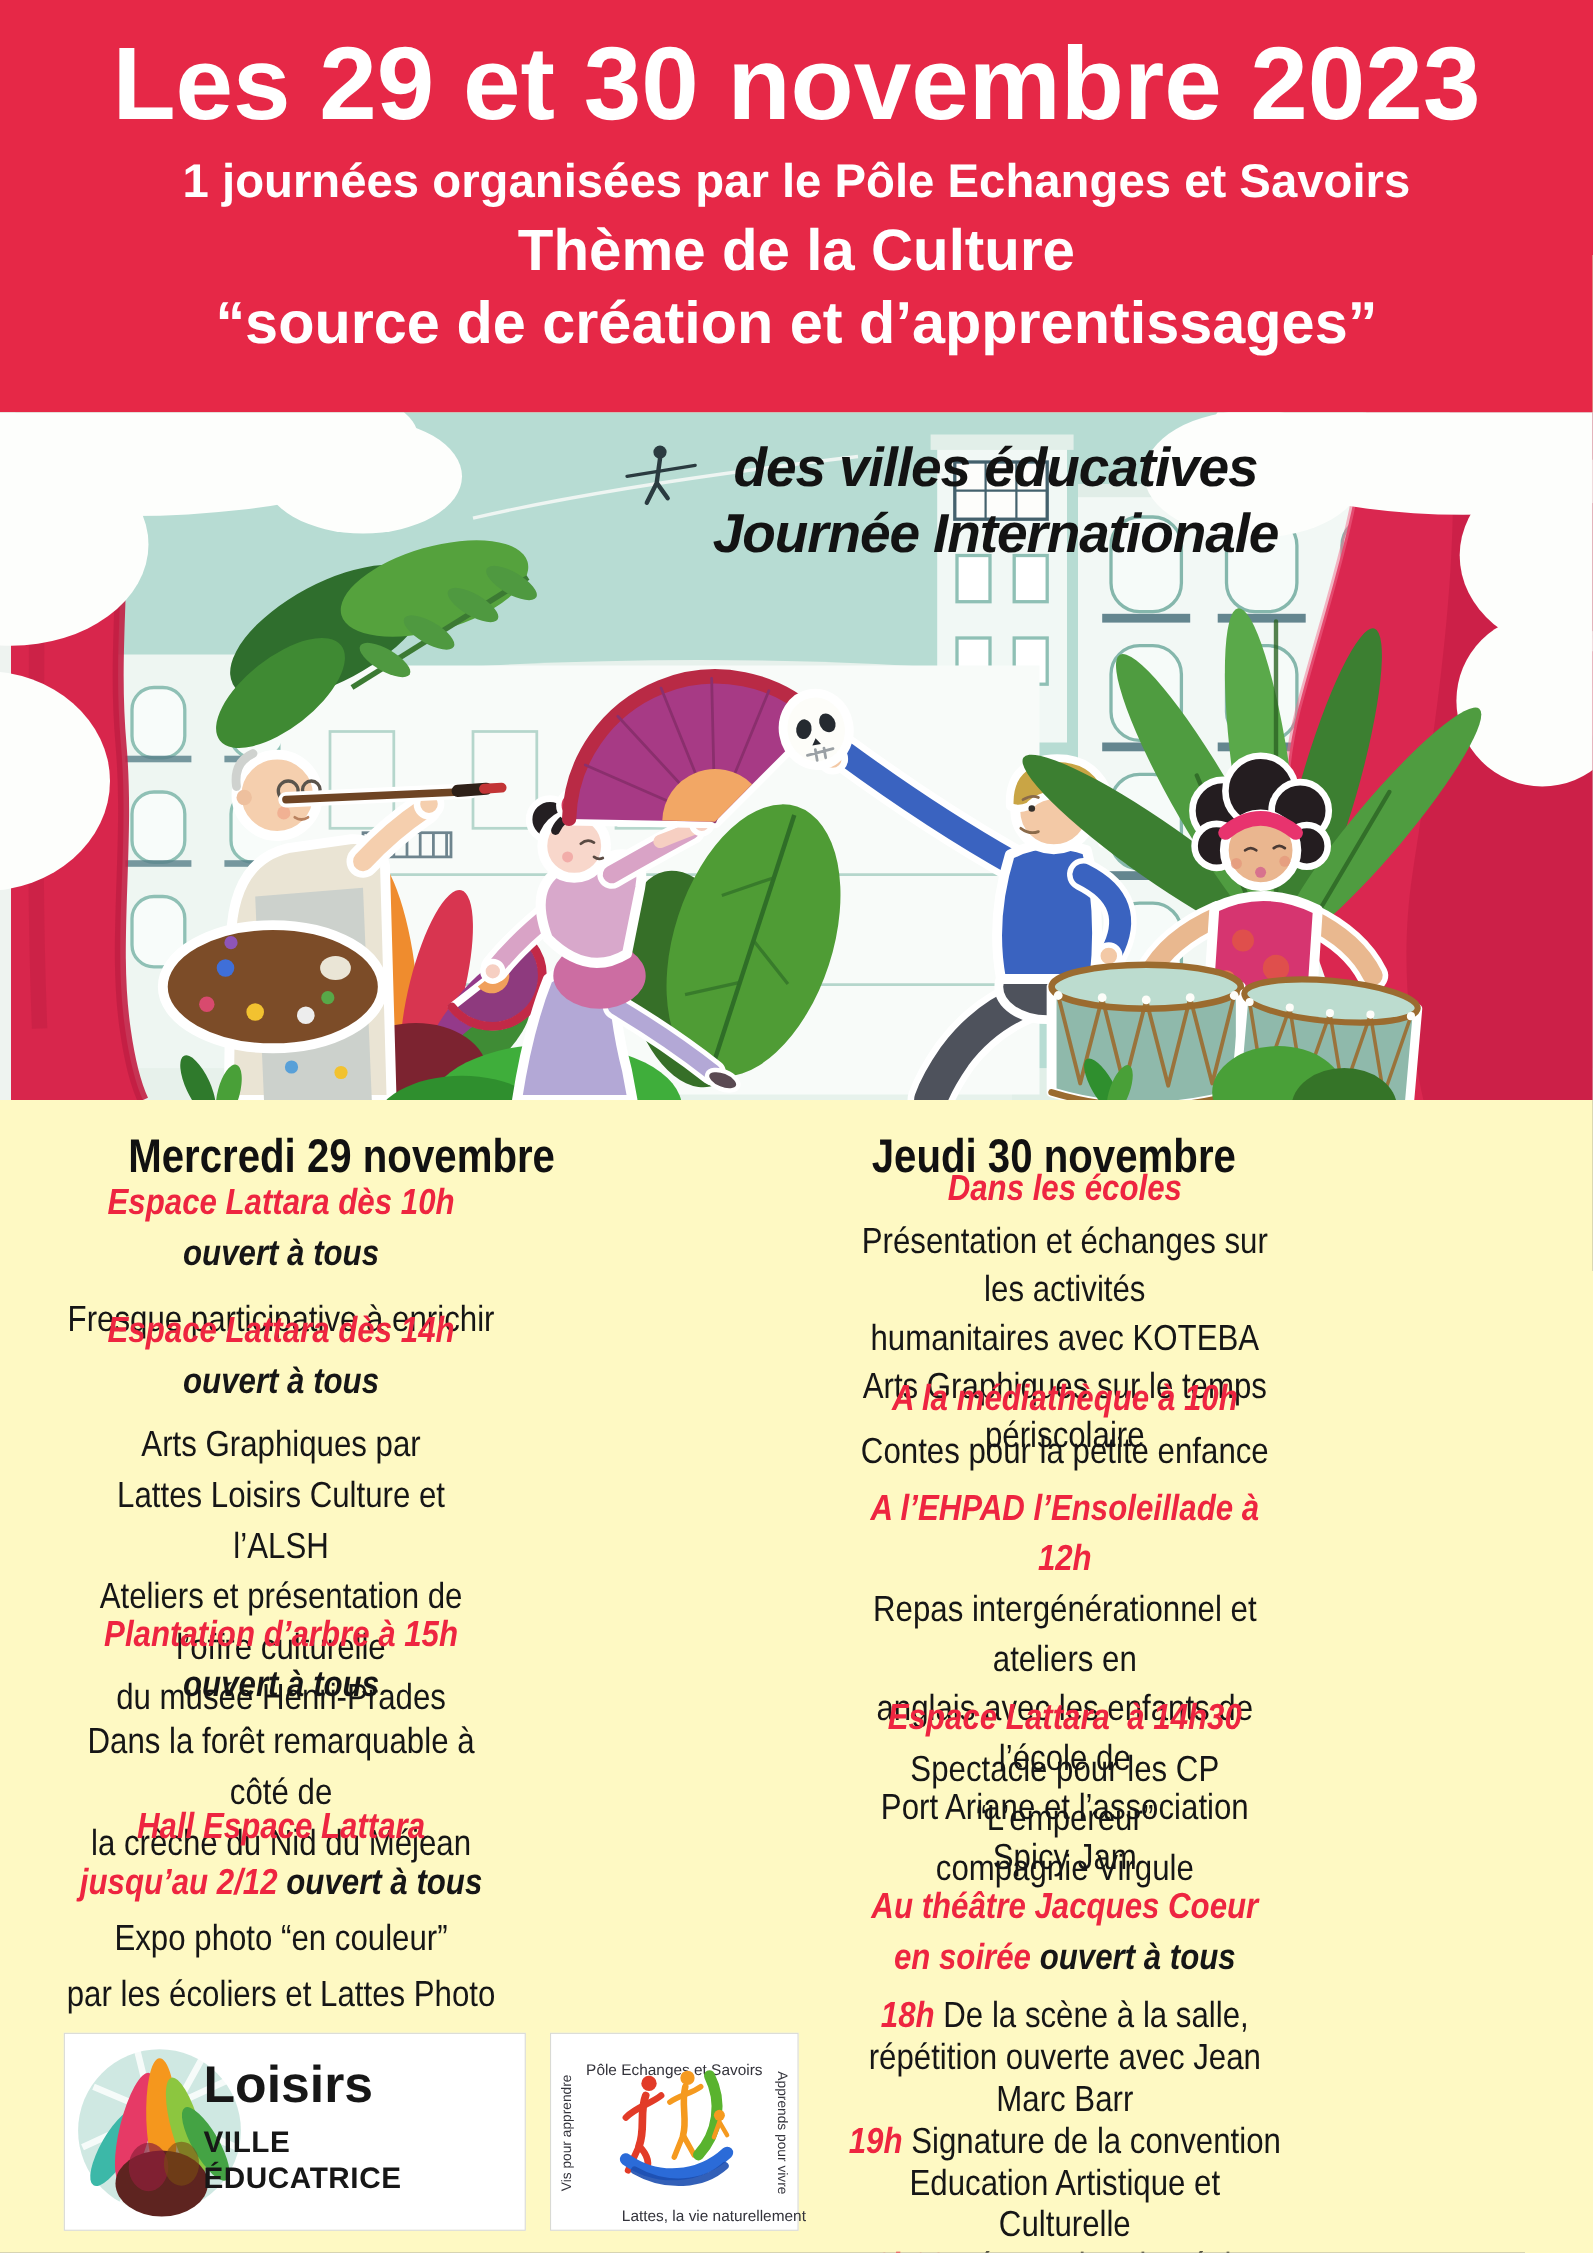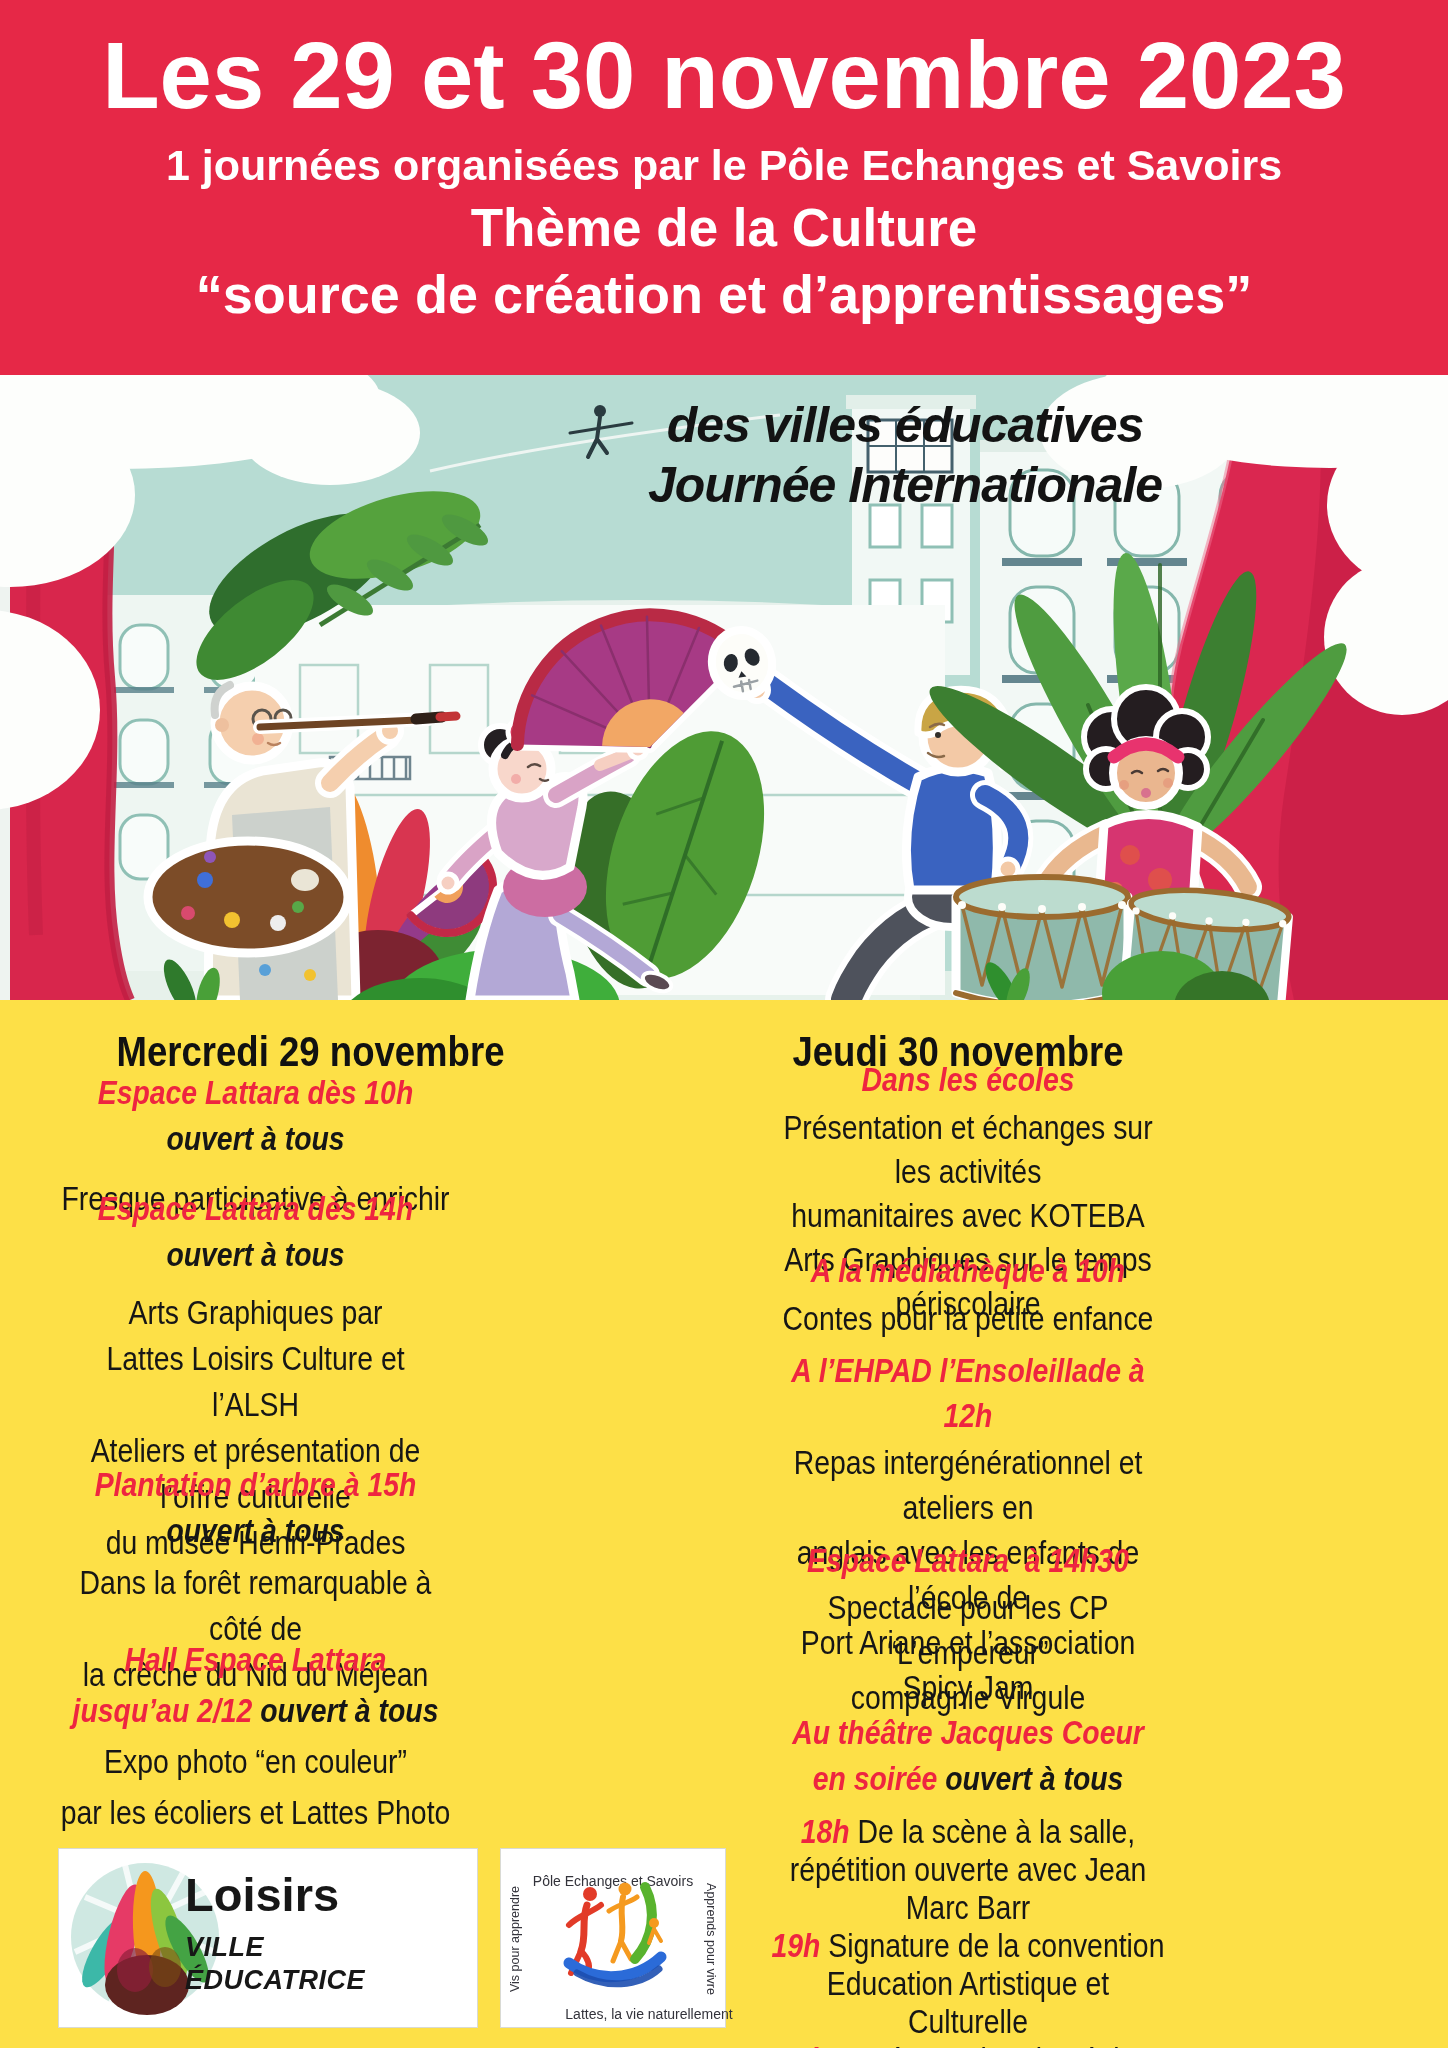--- a/index.html
+++ b/index.html
@@ -1,16 +1,16 @@
 <!DOCTYPE html>
 <html><head>
 <meta charset="utf-8">
 <style>
   html,body{margin:0;padding:0;background:#9a9a96;}
-  .poster{position:relative;width:1448px;height:2048px;margin:0 auto;background:#fde047;
+  .poster{position:relative;width:1448px;height:2048px;margin:0 auto;background:#fef9c3;
           font-family:"Liberation Sans",sans-serif;overflow:hidden;color:#161616;}
   
   .band{position:absolute;top:0;left:0;width:1448px;height:375px;background:#e62847;
         color:#fff;text-align:center;font-weight:bold;}
   .band .h1{padding-top:26px;font-size:94px;line-height:100px;letter-spacing:0;}
   .band .h2{margin-top:16px;font-size:43px;line-height:46px;}
   .band .h3{margin-top:12px;font-size:53px;line-height:55px;}
   .band .h4{margin-top:8px;font-size:54px;line-height:62px;}
   
   .scene{position:absolute;top:375px;left:0;width:1448px;height:625px;background:#b7dcd3;}
@@ -39,21 +39,21 @@
   .Rg3{top:1348px;line-height:45px;} .Rg3 .b2{margin-top:2px;}
   .Rg4{top:1538px;line-height:45px;} .Rg4 .b2{margin-top:2px;}
   .Rg5{top:1710px;line-height:46px;}
   .Rg6{top:1813px;line-height:38px;}
   
   .logo-card{position:absolute;background:#fff;border:1px solid #d9dad4;box-sizing:border-box;}
   .card-lattes{left:58px;top:1848px;width:420px;height:180px;}
   .card-lattes svg{position:absolute;left:6px;top:8px;}
   .lattes-name{position:absolute;left:126px;top:18px;font-size:47px;font-weight:bold;color:#171717;}
   .lattes-sub{position:absolute;left:126px;top:82px;font-size:27px;font-weight:bold;
-              line-height:33px;color:#171717;letter-spacing:.5px;font-style:italic;}
+              line-height:33px;color:#171717;letter-spacing:.5px;}
   .card-pole{left:500px;top:1848px;width:226px;height:180px;font-size:14px;color:#33333b;}
   .pole-top{position:absolute;top:24px;left:0;width:100%;text-align:center;font-size:14px;}
   .pole-bottom{position:absolute;bottom:5px;left:0;width:100%;text-align:center;font-size:14px;padding-left:36px;}
   .pole-vert{position:absolute;width:150px;height:16px;text-align:center;font-size:12.5px;}
   .pole-left{left:-60px;top:82px;transform:rotate(-90deg);}
   .pole-right{right:-60px;top:82px;transform:rotate(90deg);}
   .card-pole svg{position:absolute;left:56px;top:28px;}
 </style>
 </head>
 <body>

